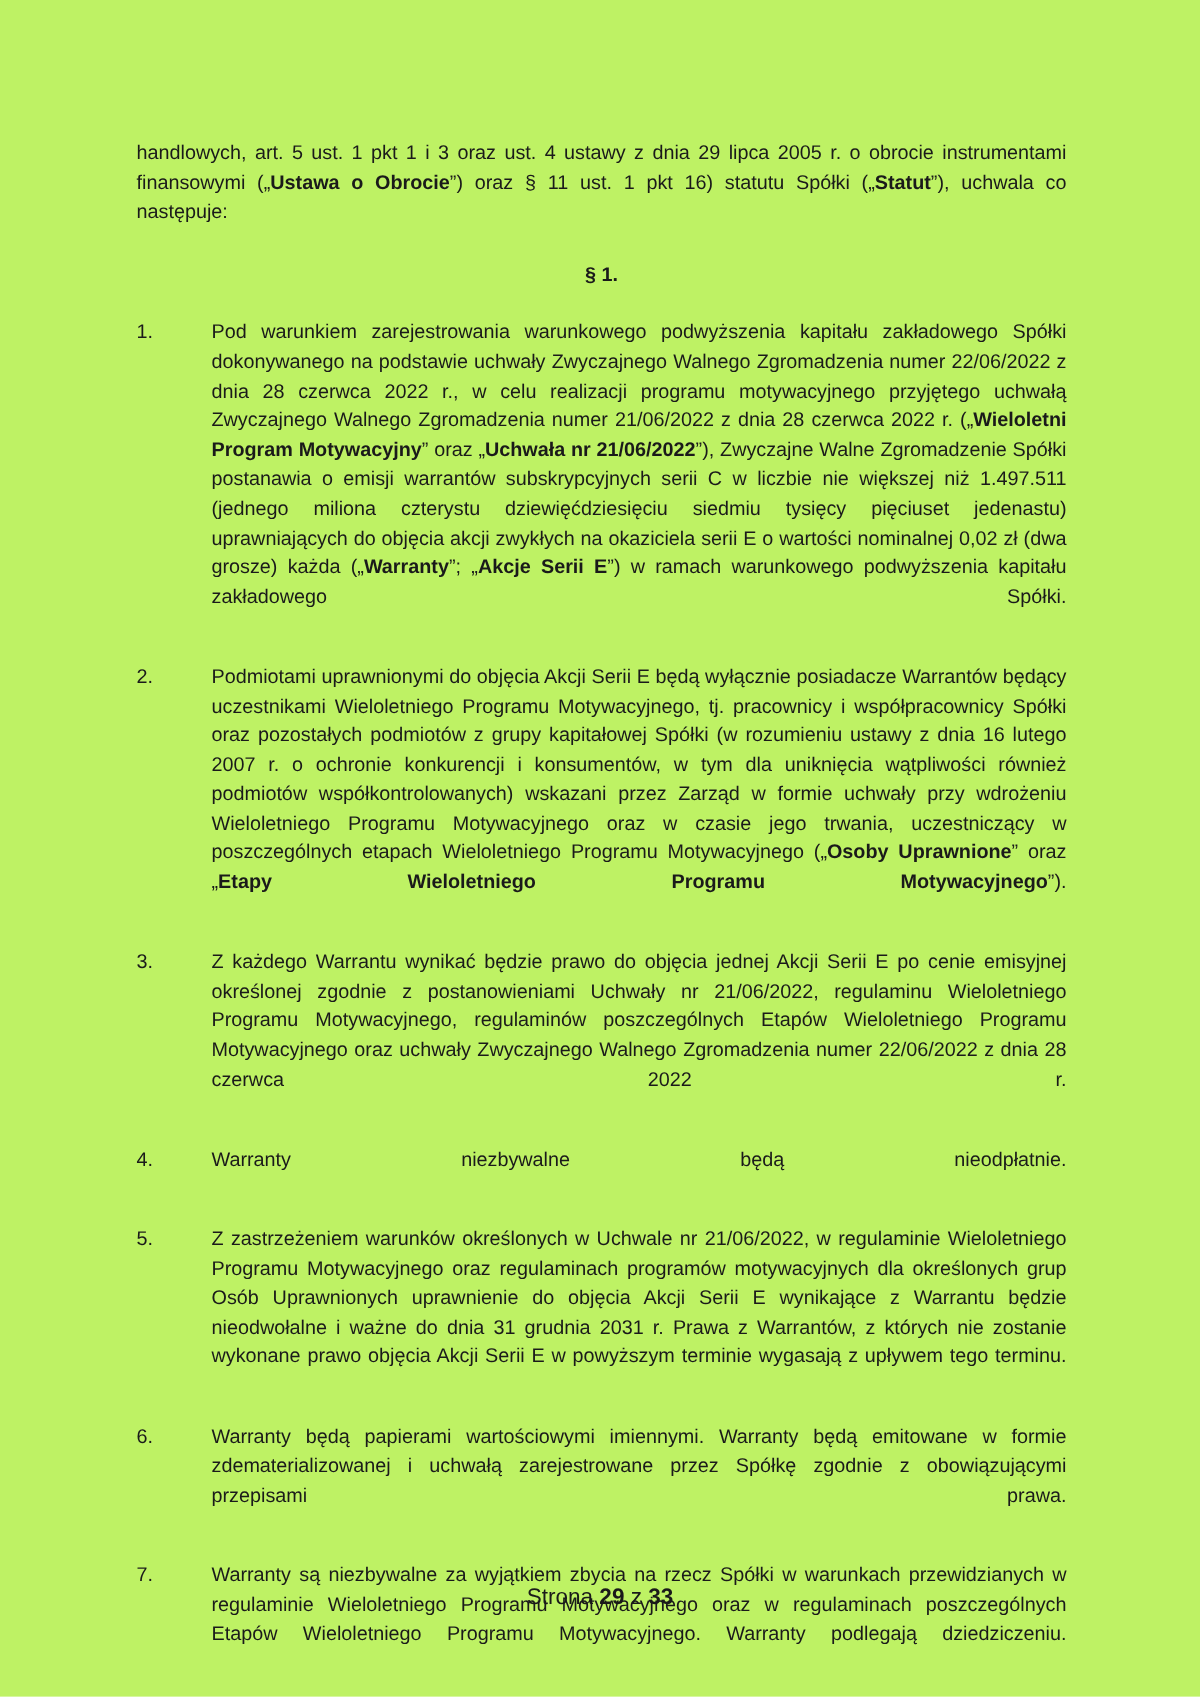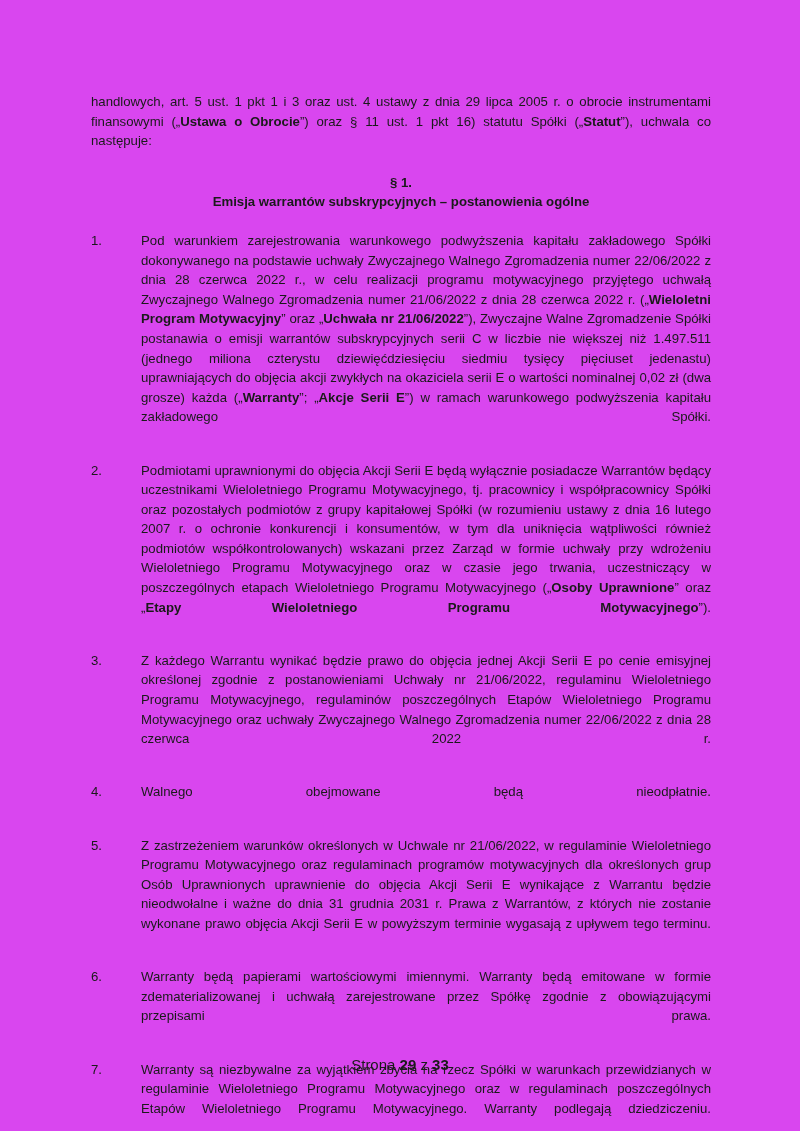--- a/index.html
+++ b/index.html
@@ -11,21 +11,21 @@
     width: 800px;
     height: 1131px;
     font-family: "Liberation Sans", sans-serif;
     color: #1a1a1a;
     overflow: hidden;
   }
   .page {
     position: relative;
     width: 800px;
     height: 1131px;
-    background: #d946ef;
+    background: #bef264;
     box-sizing: border-box;
   }
   .content {
     position: absolute;
     left: 91px;
     top: 92px;
     width: 620px;
   }
   .intro {
     font-size: 13.2px;
@@ -96,39 +96,38 @@
 <body>
 
 <div class="page">
 
   <div class="content">
 
     <p class="intro"><span>handlowych, art. 5 ust. 1 pkt 1 i 3 oraz ust. 4 ustawy z dnia 29 lipca 2005 r. o obrocie instrumentami finansowymi („</span><b>Ustawa o Obrocie</b><span>”) oraz § 11 ust. 1 pkt 16) statutu Spółki („</span><b>Statut</b><span>”), uchwala co następuje:</span></p>
 
     <div class="heading-block">
       <p class="heading-line">§ 1.</p>
-      <p class="heading-line">Emisja warrantów subskrypcyjnych – postanowienia ogólne</p>
     </div>
 
     <ol class="clauses">
         <li>
           <span class="marker">1.</span>
           <span class="clause-text"><span>Pod warunkiem zarejestrowania warunkowego podwyższenia kapitału zakładowego Spółki dokonywanego na podstawie uchwały Zwyczajnego Walnego Zgromadzenia numer 22/06/2022 z dnia 28 czerwca 2022 r., w celu realizacji programu motywacyjnego przyjętego uchwałą Zwyczajnego Walnego Zgromadzenia numer 21/06/2022 z dnia 28 czerwca 2022 r. („</span><b>Wieloletni Program Motywacyjny</b><span>” oraz „</span><b>Uchwała nr 21/06/2022</b><span>”), Zwyczajne Walne Zgromadzenie Spółki postanawia o emisji warrantów subskrypcyjnych serii C w liczbie nie większej niż 1.497.511 (jednego miliona czterystu dziewięćdziesięciu siedmiu tysięcy pięciuset jedenastu) uprawniających do objęcia akcji zwykłych na okaziciela serii E o wartości nominalnej 0,02 zł (dwa grosze) każda („</span><b>Warranty</b><span>”; „</span><b>Akcje Serii E</b><span>”) w ramach warunkowego podwyższenia kapitału zakładowego Spółki.</span></span>
         </li>
         <li>
           <span class="marker">2.</span>
           <span class="clause-text"><span>Podmiotami uprawnionymi do objęcia Akcji Serii E będą wyłącznie posiadacze Warrantów będący uczestnikami Wieloletniego Programu Motywacyjnego, tj. pracownicy i współpracownicy Spółki oraz pozostałych podmiotów z grupy kapitałowej Spółki (w rozumieniu ustawy z dnia 16 lutego 2007 r. o ochronie konkurencji i konsumentów, w tym dla uniknięcia wątpliwości również podmiotów współkontrolowanych) wskazani przez Zarząd w formie uchwały przy wdrożeniu Wieloletniego Programu Motywacyjnego oraz w czasie jego trwania, uczestniczący w poszczególnych etapach Wieloletniego Programu Motywacyjnego („</span><b>Osoby Uprawnione</b><span>” oraz „</span><b>Etapy Wieloletniego Programu Motywacyjnego</b><span>”).</span></span>
         </li>
         <li>
           <span class="marker">3.</span>
           <span class="clause-text"><span>Z każdego Warrantu wynikać będzie prawo do objęcia jednej Akcji Serii E po cenie emisyjnej określonej zgodnie z postanowieniami Uchwały nr 21/06/2022, regulaminu Wieloletniego Programu Motywacyjnego, regulaminów poszczególnych Etapów Wieloletniego Programu Motywacyjnego oraz uchwały Zwyczajnego Walnego Zgromadzenia numer 22/06/2022 z dnia 28 czerwca 2022 r.</span></span>
         </li>
         <li>
           <span class="marker">4.</span>
-          <span class="clause-text"><span>Walnego obejmowane będą nieodpłatnie.</span></span>
+          <span class="clause-text"><span>Warranty niezbywalne będą nieodpłatnie.</span></span>
         </li>
         <li>
           <span class="marker">5.</span>
           <span class="clause-text"><span>Z zastrzeżeniem warunków określonych w Uchwale nr 21/06/2022, w regulaminie Wieloletniego Programu Motywacyjnego oraz regulaminach programów motywacyjnych dla określonych grup Osób Uprawnionych uprawnienie do objęcia Akcji Serii E wynikające z Warrantu będzie nieodwołalne i ważne do dnia 31 grudnia 2031 r. Prawa z Warrantów, z których nie zostanie wykonane prawo objęcia Akcji Serii E w powyższym terminie wygasają z upływem tego terminu.</span></span>
         </li>
         <li>
           <span class="marker">6.</span>
           <span class="clause-text"><span>Warranty będą papierami wartościowymi imiennymi. Warranty będą emitowane w formie zdematerializowanej i uchwałą zarejestrowane przez Spółkę zgodnie z obowiązującymi przepisami prawa.</span></span>
         </li>
         <li>

